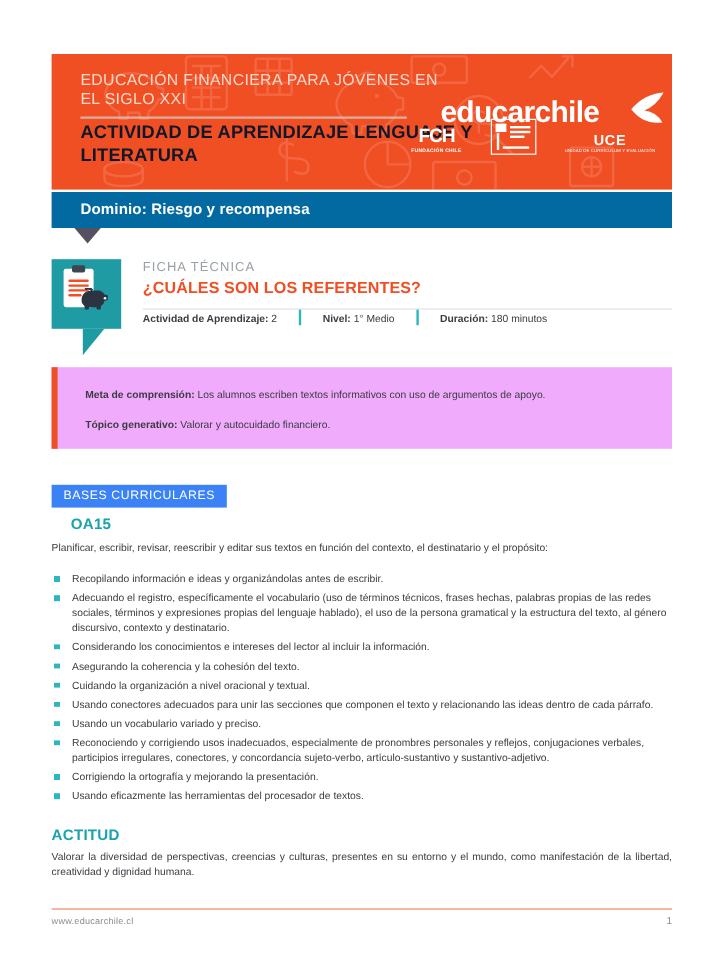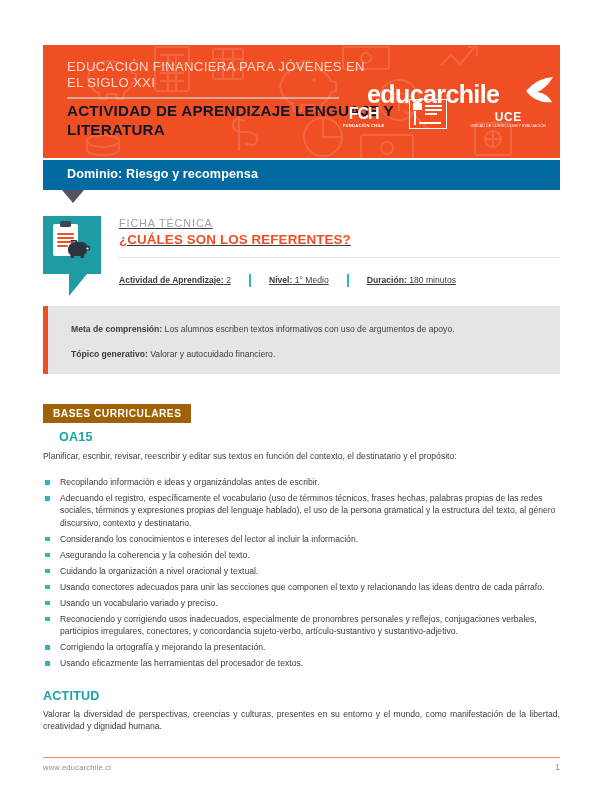--- a/index.html
+++ b/index.html
@@ -191,60 +191,60 @@
   .clipboard .cl-line {
     position: absolute; left: 4px;
     height: 1.8px; background: #f04e23; border-radius: 1px;
   }
   .piggy {
     position: absolute;
     left: 24px; top: 24px;
     width: 26px; height: 19px;
   }
 
-  .ficha-text { position: absolute; left: 76px; top: 0; width: 441px; text-decoration: underline; }
+  .ficha-text { position: absolute; left: 76px; top: 0; width: 441px; }
   .ficha-kicker {
     font-size: 10.8px;
     color: #9aa0a6;
     letter-spacing: .9px;
     line-height: 14px;
   }
   .ficha-title {
     font-size: 13.4px;
     font-weight: bold;
     color: #f04e23;
     line-height: 18px;
     margin-top: 1px;
     letter-spacing: .1px;
   }
   .ficha-sep {
     margin-top: 8px;
     width: 441px; height: 1px; background: #e2e2e4;
   }
   .meta-row {
-    margin-top: 16px;
+    margin-top: 0;
     display: flex;
-    align-items: flex-start;
+    align-items: center;
     font-size: 8.6px;
     color: #3b3b42;
     line-height: 12px;
   }
   .meta-row .mi b { font-weight: bold; }
   .meta-div {
     width: 2px; height: 13px;
     background: #2fb6bd;
     margin: 0 18px;
   }
 
   
   .metabox {
     position: absolute;
     left: 43px; top: 306px;
     width: 517px; height: 68px;
-    background: #e5e5e5;
+    background: #f0abfc;
   }
   .metabox-accent {
     position: absolute;
     left: 0; top: 0;
     width: 5px; height: 68px;
     background: #f04e23;
   }
   .metabox p {
     margin: 0;
     position: absolute;
@@ -254,24 +254,24 @@
     color: #3b3b42;
   }
   .metabox p.l1 { top: 17px; }
   .metabox p.l2 { top: 42px; }
   .metabox b { font-weight: bold; }
 
   
   .badge {
     position: absolute;
     left: 43px; top: 404px;
-    background: #a16207;
+    background: #3b82f6;
     color: #ffffff;
     font-size: 10.2px;
-    font-weight: bold;
+    font-weight: normal;
     letter-spacing: .5px;
     padding: 4px 10px 4px 10px;
   }
 
   .oa-code {
     position: absolute;
     left: 59px; top: 430px;
     font-size: 12.6px;
     font-weight: bold;
     color: #19a3ac;

